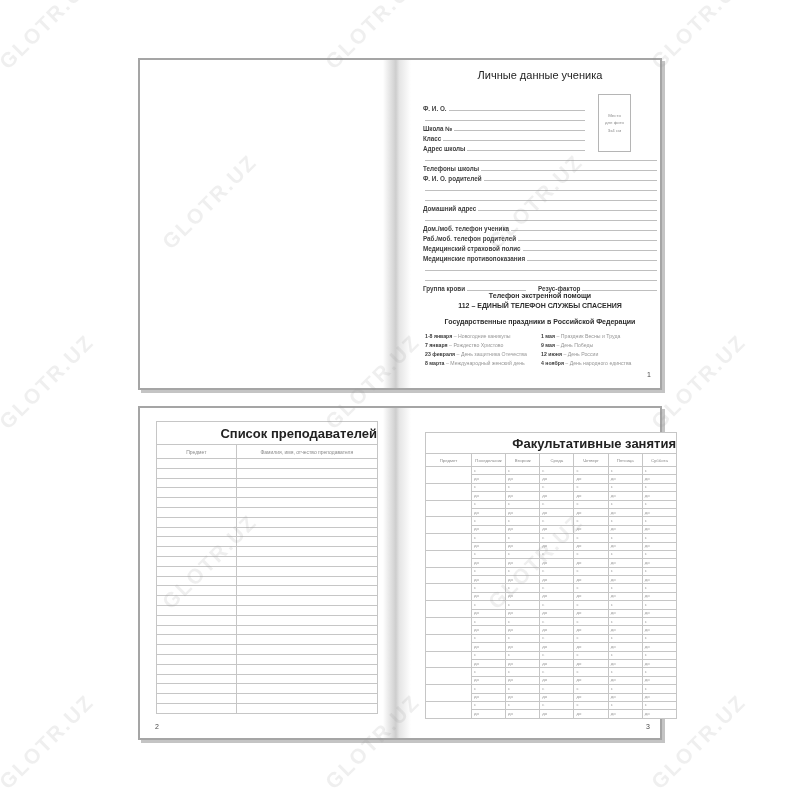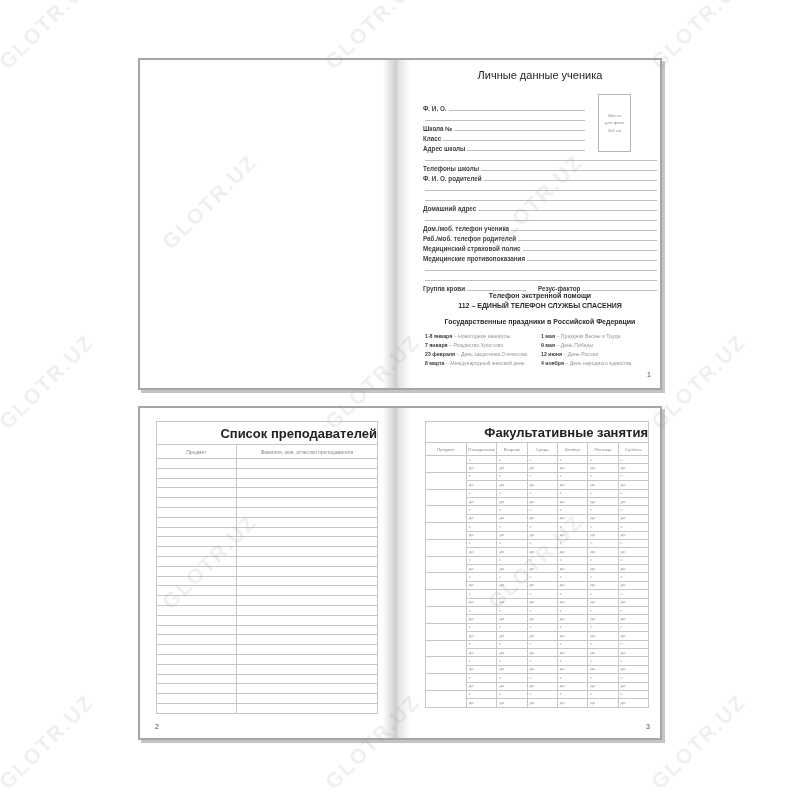--- a/index.html
+++ b/index.html
@@ -47,21 +47,21 @@
   .holi-item{font-size:5.2px;line-height:9px;white-space:nowrap;}
   .holi-date{font-weight:bold;color:#3a3a3a;}
   .holi-name{color:#969696;}
   .pagenum{position:absolute;font-size:7px;color:#4a4a4a;z-index:6;}
   .pn-1{right:6px;bottom:10px;}
   .pn-2{left:15px;bottom:8px;}
   .pn-3{right:10px;bottom:8px;}
   
   table{border-collapse:collapse;background:#fff;}
   .teachers-table{position:absolute;left:16px;top:13px;width:222px;border:1px solid #b0b0b0;}
-  .electives-table{position:absolute;left:25px;top:13px;width:224px;border:1px solid #b0b0b0;}
+  .electives-table{position:absolute;left:25px;top:24px;width:252px;border:1px solid #b0b0b0;}
   td{border:1px solid #c6c6c6;padding:0;}
   .t-title td,.e-title td{height:22px;font-size:13px;font-weight:bold;text-align:right;
        color:#222;vertical-align:middle;}
   .e-title td{height:20px;}
   .t-head td{height:13px;font-size:5px;color:#8a8a8a;text-align:center;vertical-align:middle;}
   .e-head td{height:12px;font-size:4.3px;color:#8a8a8a;text-align:center;vertical-align:middle;}
   .t-row td{height:8.8px;}
   .e-cell{height:7.4px;font-size:4.3px;color:#9a9a9a;text-align:left;
           padding-left:2px;line-height:1;vertical-align:middle;}
   .e-subjcell{background:#fff;}

